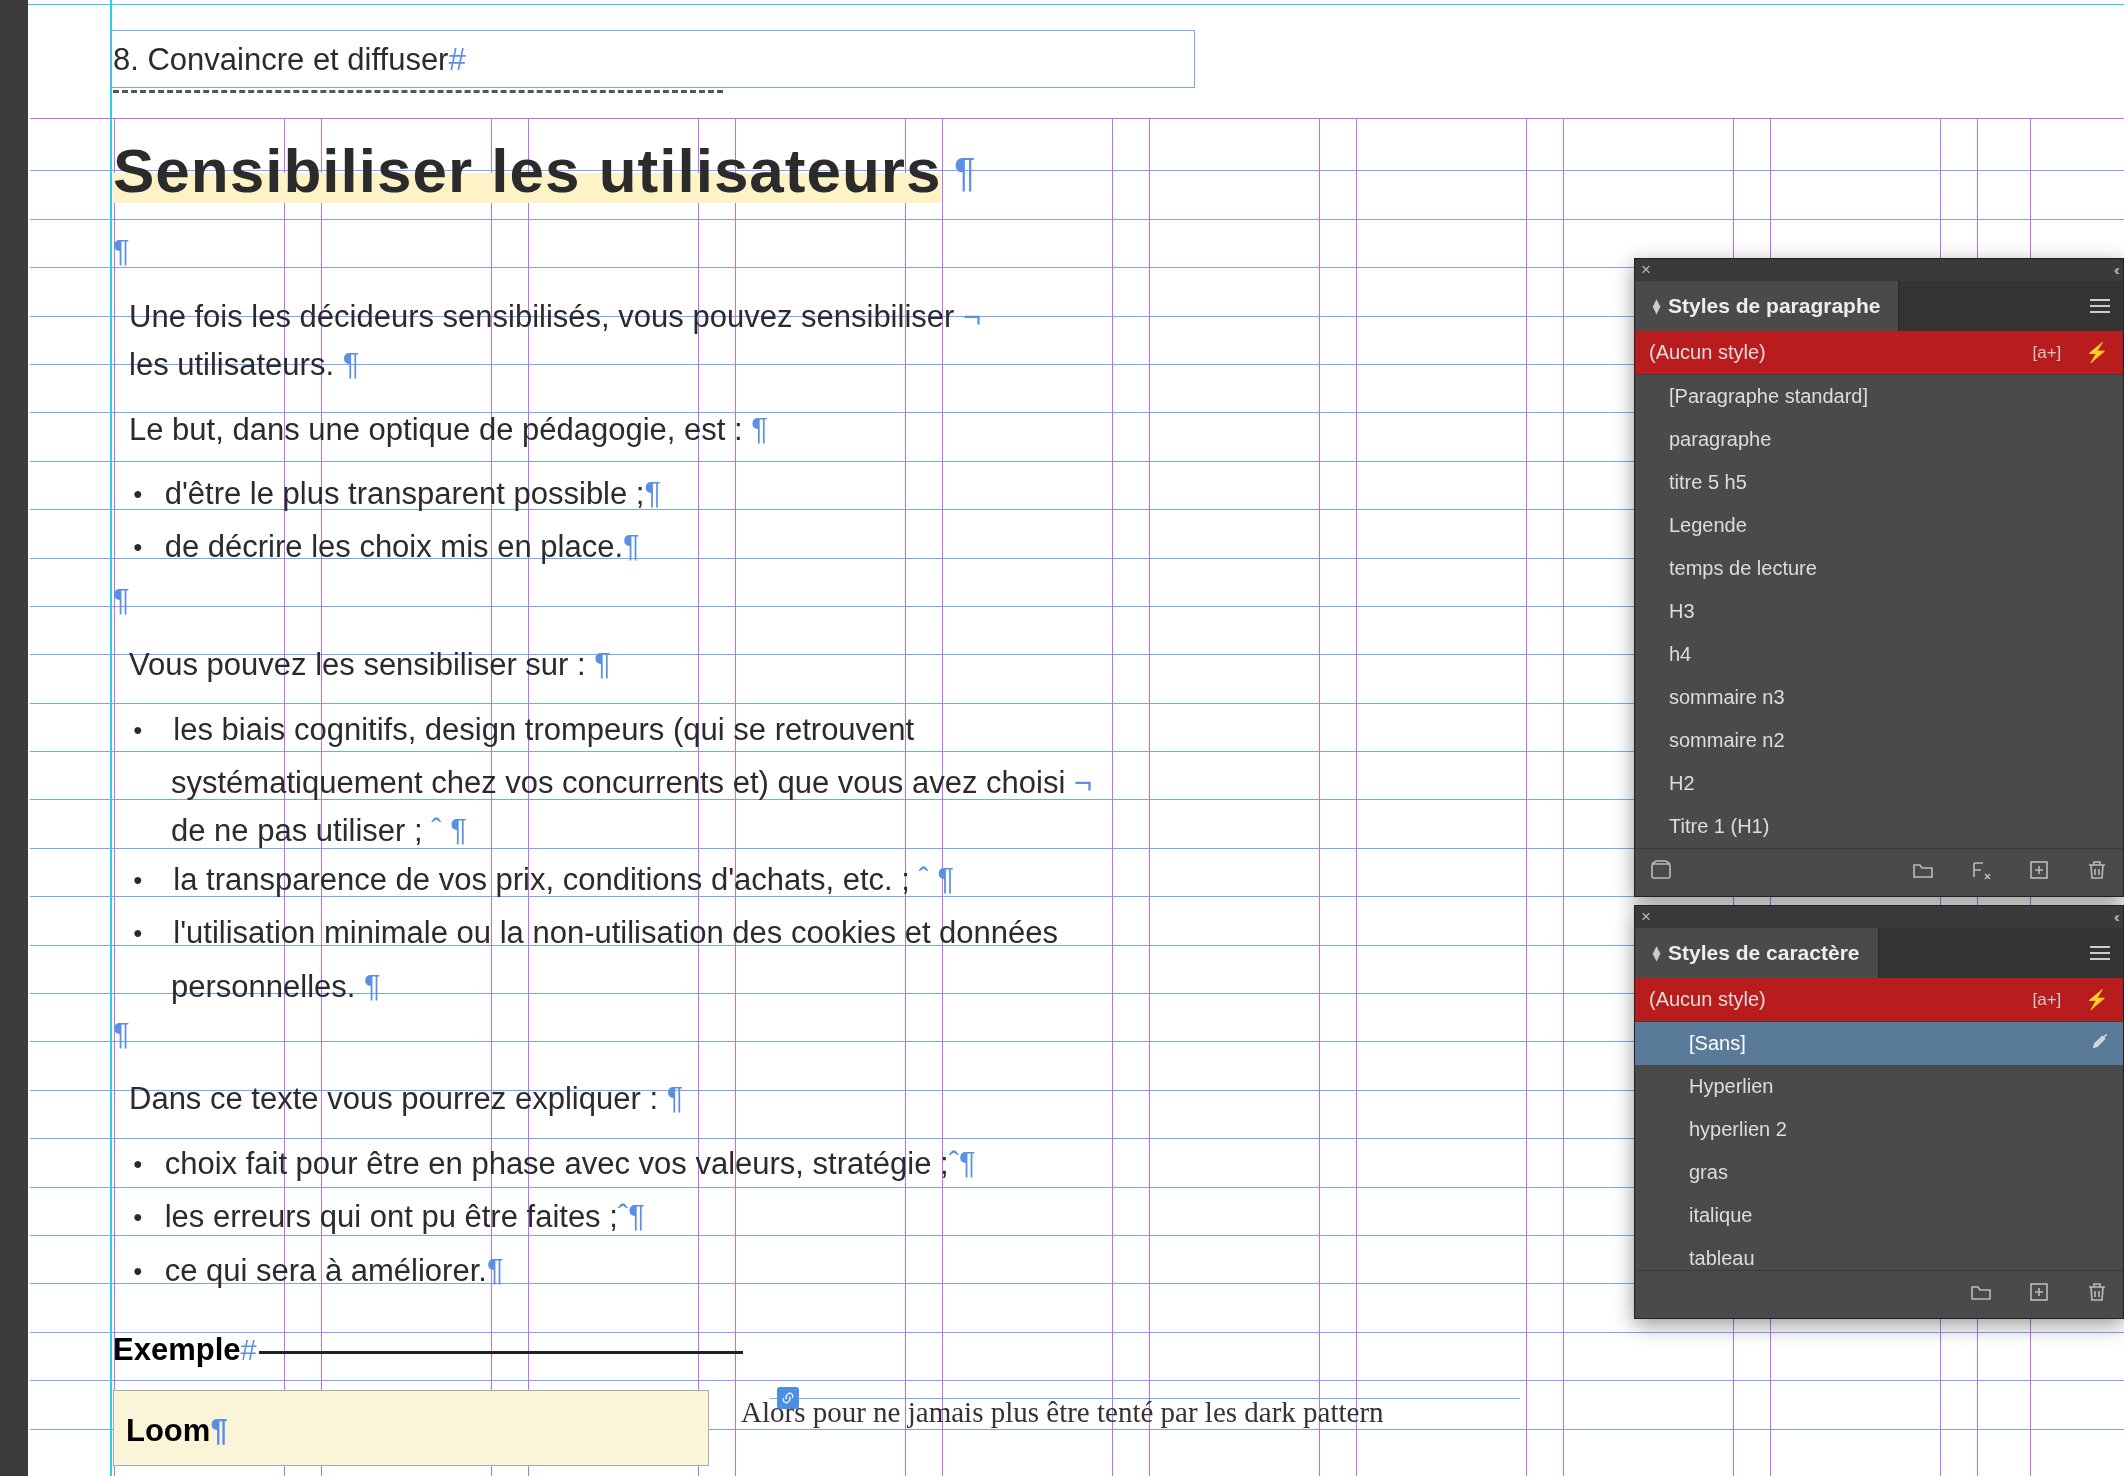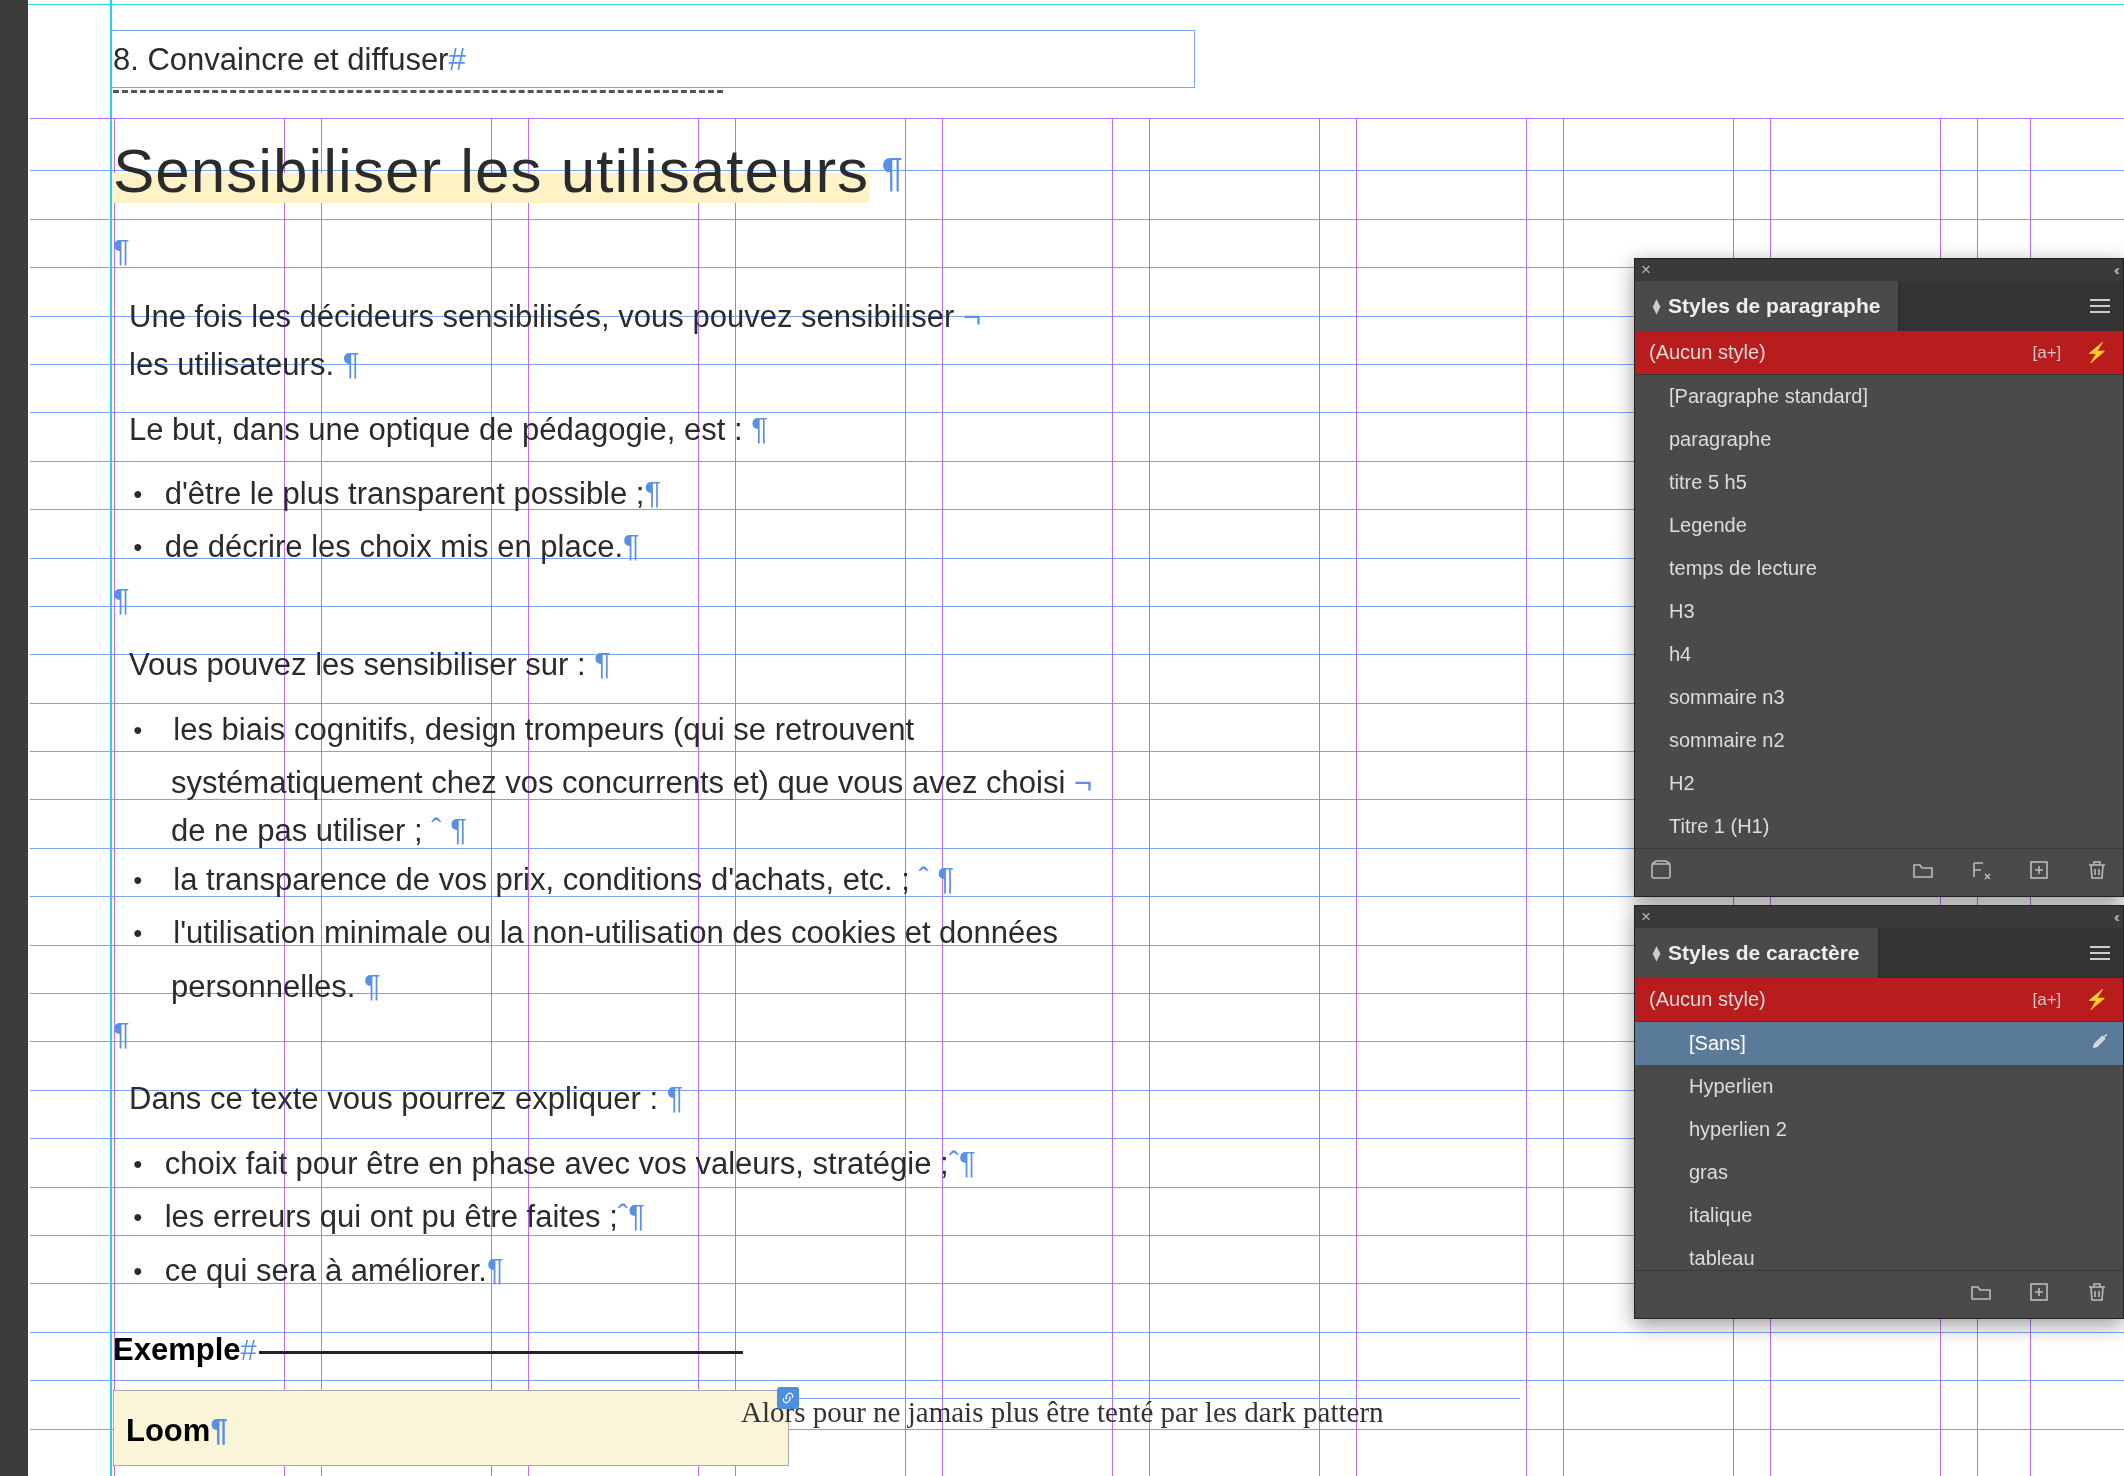--- a/index.html
+++ b/index.html
@@ -27,39 +27,39 @@
   .cyan-h { position: absolute; left: 0; right: 0; border-top: 1px solid #27d4e6; }
 
   
   .left-strip { position: absolute; left: 0; top: 0; width: 28px; bottom: 0; background: #3c3c3c; z-index: 5; }
 
   
   .doc { position: absolute; left: 113px; top: 40px; width: 1260px; z-index: 3; color: #2b2b2b; }
 
   .h1 {
     font-family: "Arial Black", Arial, sans-serif;
-    font-weight: 400; font-size: 62px; letter-spacing: 1px;
+    font-weight: 700; font-size: 62px; letter-spacing: 1px;
     margin-top: 22px; line-height: 1;
     background: linear-gradient(to bottom, transparent 52%, #fdf3c7 52%, #fdf3c7 95%, transparent 95%);
     display: inline;
     padding-bottom: 2px;
   }
   .pilcrow, .hidden-char { color: #5a8fe6; font-family: Arial, sans-serif; }
 
   .body-text { font-size: 31px; line-height: 48.4px; margin-top: 40px; }
   .body-text p { margin: 16px; }
   .body-text ul { list-style: none; padding-left: 58px; }
   .body-text ul li::before { content: "●"; font-size: 16px; position: relative; top: -5px; margin-left: -38px; margin-right: 22px; }
   .spacer-pilcrow { color: #5a8fe6; line-height: 48.4px; font-size: 31px; }
 
   .exemple-row { position: absolute; left: 113px; top: 1332px; width: 630px; z-index: 3; display: flex; align-items: baseline; }
   .exemple-label { font-weight: 900; font-family: "Arial Black", Arial, sans-serif; font-size: 31px; }
   .exemple-rule { flex: 1; border-bottom: 3px solid #222; margin-left: 2px; position: relative; top: -6px; }
 
-  .loom-box { position: absolute; left: 113px; top: 1390px; width: 676px; height: 76px; background: #faf4d8; border: 1px solid #aaa; z-index: 3; padding: 22px 12px 0; font-weight: 900; font-family: "Arial Black", Arial, sans-serif; font-size: 31px; }
+  .loom-box { position: absolute; left: 113px; top: 1390px; width: 596px; height: 76px; background: #faf4d8; border: 1px solid #aaa; z-index: 3; padding: 22px 12px 0; font-weight: 900; font-family: "Arial Black", Arial, sans-serif; font-size: 31px; }
 
   .serif-col { position: absolute; left: 741px; top: 1396px; width: 720px; z-index: 3; font-family: Georgia, "Times New Roman", serif; font-size: 29px; color: #333; }
   .link-chain { position: absolute; left: 777px; top: 1387px; width: 22px; height: 22px; z-index: 4; background: #4a8fe0; border-radius: 3px; display: flex; align-items: center; justify-content: center; }
   .link-chain svg { width: 14px; height: 14px; stroke: #fff; fill: none; stroke-width: 2; }
 
   .serif-frame-border { position: absolute; left: 770px; top: 1398px; width: 750px; height: 70px; border-top: 1px solid #7aa5f7; z-index: 2; }
 
   
   .panel-stack { position: absolute; right: 0; top: 258px; width: 490px; z-index: 50; font-size: 20px; color: #ddd; font-family: -apple-system, Arial, sans-serif; }
   .panel { background: #4a4a4a; border: 1px solid #222; box-shadow: 0 6px 20px rgba(0,0,0,.4); }

